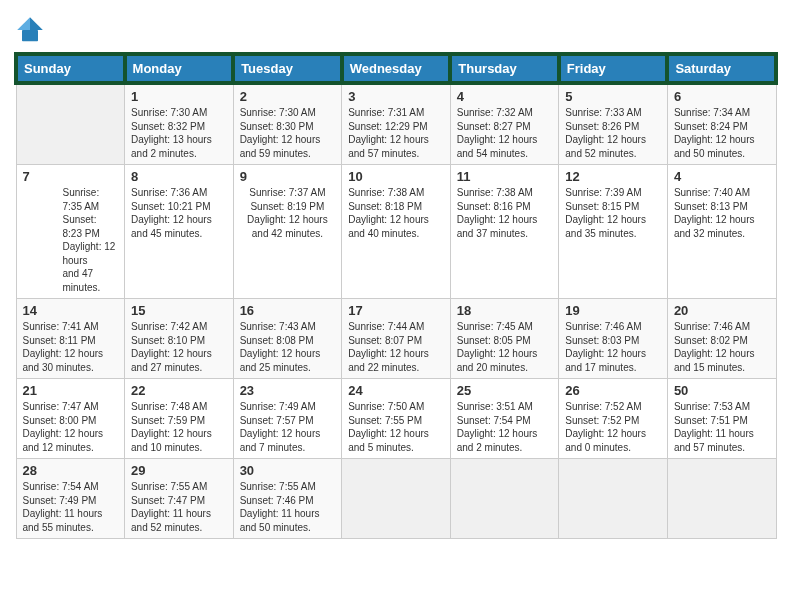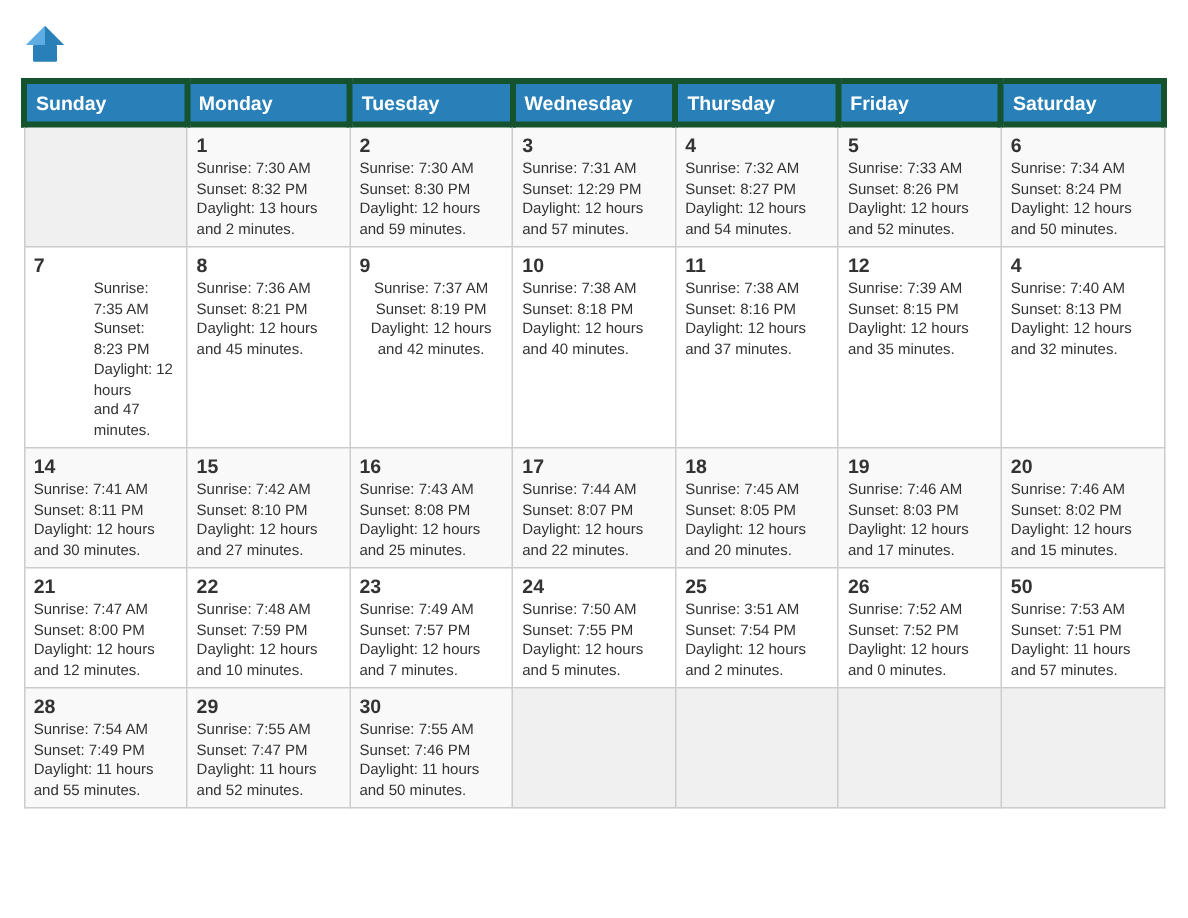--- a/index.html
+++ b/index.html
@@ -183,21 +183,21 @@
           <td>
             <div class="day-num">7</div>
             <div class="day-info" style="white-space: pre-line; margin-left: 40px;">Sunrise: 7:35 AM
 Sunset: 8:23 PM
 Daylight: 12 hours
 and 47 minutes.</div>
           </td>
           <td>
             <div class="day-num">8</div>
             <div class="day-info" style="white-space: pre-line;">Sunrise: 7:36 AM
-Sunset: 8:21 PM
+Sunset: 10:21 PM
 Daylight: 12 hours
 and 45 minutes.</div>
           </td>
           <td>
             <div class="day-num">9</div>
             <div class="day-info" style="white-space: pre-line; text-align: center;">Sunrise: 7:37 AM
 Sunset: 8:19 PM
 Daylight: 12 hours
 and 42 minutes.</div>
           </td>

